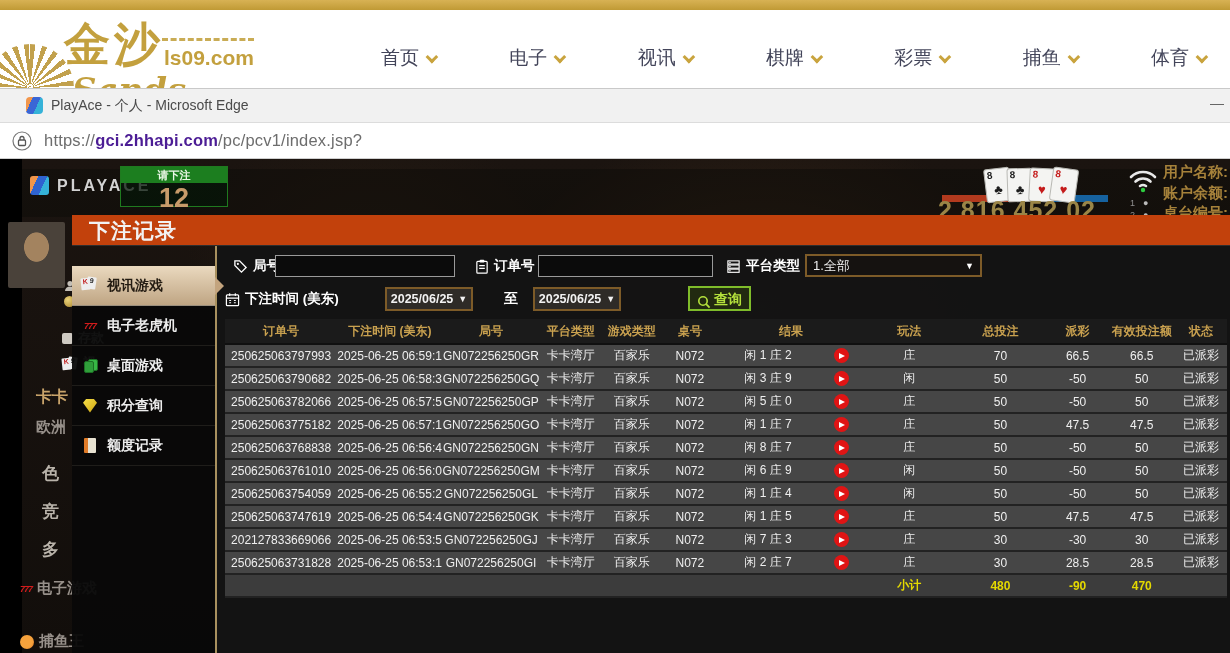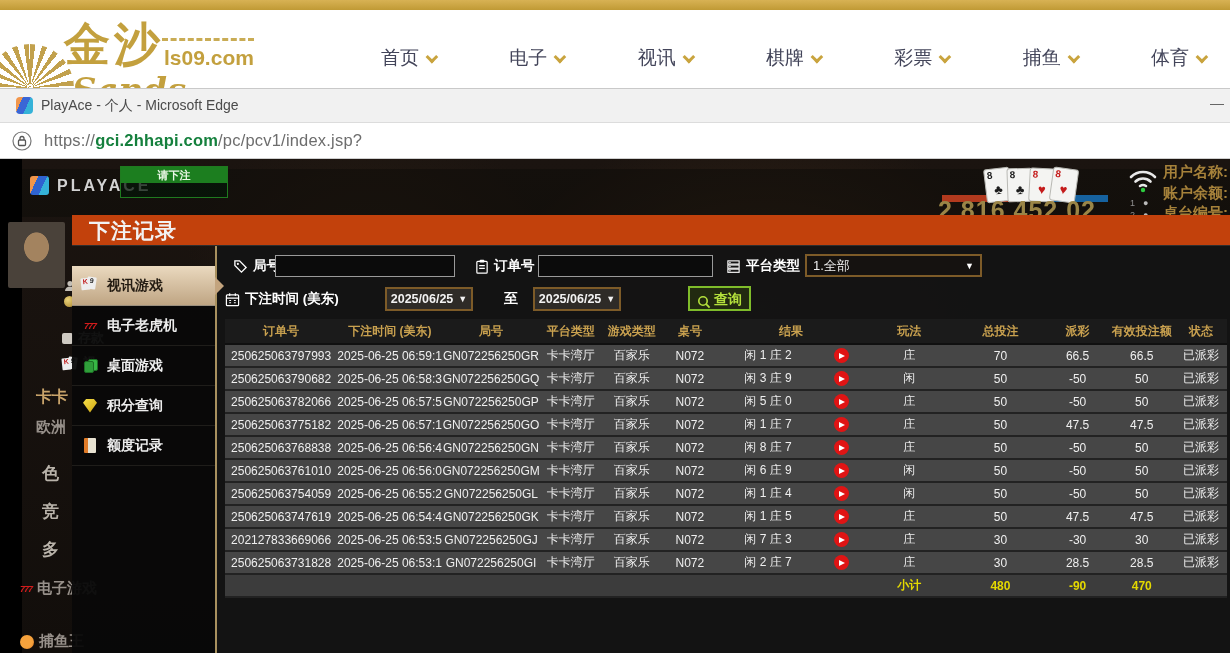--- a/index.html
+++ b/index.html
@@ -17,48 +17,48 @@
   .logo-dash { position:absolute; left:162px; top:38px; width:92px; border-top:3px dashed #c9ac55; }
   .logo-domain { position:absolute; left:164px; top:46px; font-size:21px; font-weight:bold; color:#c3a03e; }
   .logo-script { position:absolute; left:72px; top:70px; font-family:"DejaVu Serif","Liberation Serif",serif;
     font-style:italic; font-weight:bold; font-size:34px; color:#c3a03e; }
   .main-nav { position:absolute; left:345px; right:25px; top:38px; height:40px; display:flex; justify-content:space-between; align-items:center;margin-left:36px; }
   .nav-item { display:flex; align-items:center; gap:7px; font-size:19px; color:#43455a; cursor:pointer; }
   .chev { width:9px; height:9px; border-right:3px solid #c9a43e; border-bottom:3px solid #c9a43e; transform:rotate(45deg) translateY(-2px); }
 
   
   .titlebar { position:absolute; top:88px; left:0; width:1230px; height:35px; background:#f1f1f1;
-    border-top:1px solid #c9c9c9; border-bottom:1px solid #dcdcdc; display:flex; align-items:center; padding-left:16px; }
+    border-top:1px solid #c9c9c9; border-bottom:1px solid #dcdcdc; display:flex; align-items:center; padding-left:26px; }
   .favicon { width:17px; height:17px; border-radius:4px; margin-right:8px;
     background:linear-gradient(115deg,#f2964b 0 28%,#3a66d6 28% 60%,#35b2d8 60%); }
   .win-title { font-size:14px; color:#4b4b4b; }
   .min-glyph { position:absolute; right:6px; top:6px; color:#666; font-size:14px; }
   .urlbar { position:absolute; top:123px; left:0; width:1230px; height:36px; background:#fff; border-bottom:1px solid #cfcfcf;
     display:flex; align-items:center; padding-left:12px; }
   .lock-icon { margin-right:12px; }
   .url-text { font-size:16.5px; color:#6d6d6d; letter-spacing:.2px; }
-  .url-text b { color:#15803d; font-weight:600; }
+  .url-text b { color:#4c1d95; font-weight:600; }
 
   
   .viewport { position:absolute; top:159px; left:0; width:1230px; height:494px; background:#17120e; overflow:hidden; }
   .scene { position:absolute; inset:0;
     background:
       radial-gradient(380px 260px at 62% 30%, rgba(90,60,30,.45), transparent 70%),
       radial-gradient(300px 300px at 85% 55%, rgba(70,45,25,.35), transparent 70%),
       radial-gradient(260px 200px at 30% 20%, rgba(55,40,22,.35), transparent 70%),
       linear-gradient(#1b1410,#120e0b); }
   .topbar-shade { position:absolute; left:22px; top:10px; width:1208px; height:48px; background:rgba(14,12,10,.55); }
   .black-gutter { position:absolute; left:0; top:0; width:22px; height:100%; background:#000; }
 
   .playace { position:absolute; left:30px; top:17px; display:flex; align-items:center; gap:8px; }
   .playace-mark { width:19px; height:19px; border-radius:3px;
     background:linear-gradient(115deg,#f2964b 0 30%,#2f63d0 30% 62%,#35b2d8 62%); }
   .playace-text { font-size:16px; font-weight:bold; letter-spacing:3px; color:#d2d2d2; }
 
-  .bet-box { position:absolute; left:120px; top:7px; width:108px; height:32px; border:1px solid #1f7a1f; background:rgba(6,22,8,.75); }
+  .bet-box { position:absolute; left:120px; top:7px; width:108px; height:41px; border:1px solid #1f7a1f; background:rgba(6,22,8,.75); }
   .bet-box .prompt { height:16px; background:#1c7e1f; color:#eaf7e6; font-size:11px; font-weight:bold; text-align:center; line-height:16px; }
   .bet-box .count { text-align:center; font-size:27px; font-weight:bold; color:#c89b6a; line-height:31px; }
 
   .bar-red { position:absolute; left:942px; top:36px; width:72px; height:7px; background:#b23a1e; }
   .bar-blue { position:absolute; left:1054px; top:36px; width:54px; height:7px; background:#16629f; }
   .pcard { position:absolute; top:9px; width:26px; height:34px; background:#f4f4f2; border:1px solid #b9b9b4; border-radius:3px;
     font-weight:bold; padding:1px 2px; line-height:1; }
   .pcard .rk { font-size:10px; display:block; }
   .pcard .st { font-size:13px; display:block; text-align:center; margin-top:3px; }
   .pcard.black { color:#1c1c1c; } .pcard.red { color:#c41b1b; }
@@ -186,20 +186,21 @@
     <div class="black-gutter"></div>
     <div class="topbar-shade"></div>
 
     <div class="playace">
       <span class="playace-mark"></span>
       <span class="playace-text">PLAYACE</span>
     </div>
 
     <div class="bet-box">
       <div class="prompt">请下注</div>
+      <div class="count">12</div>
     </div>
 
     <div class="bar-red"></div>
     <div class="bar-blue"></div>
     <div class="pcard black" style="left:985px; transform:rotate(-7deg);">
         <span class="rk">8</span>
         <span class="st">♣</span>
       </div>
     <div class="pcard black" style="left:1007px; transform:rotate(-2deg);">
         <span class="rk">8</span>

